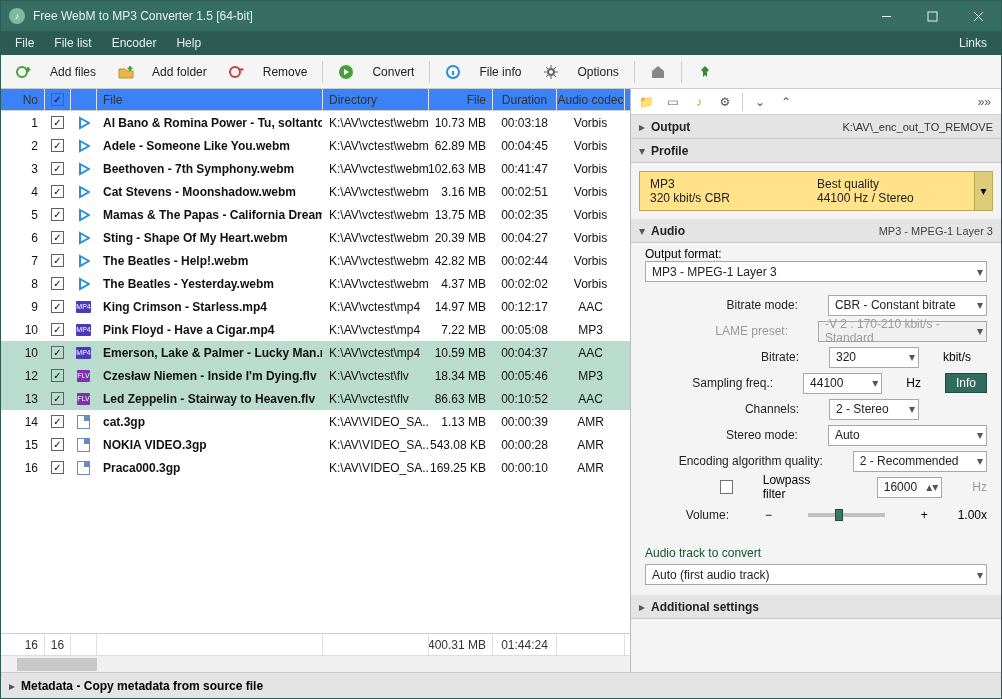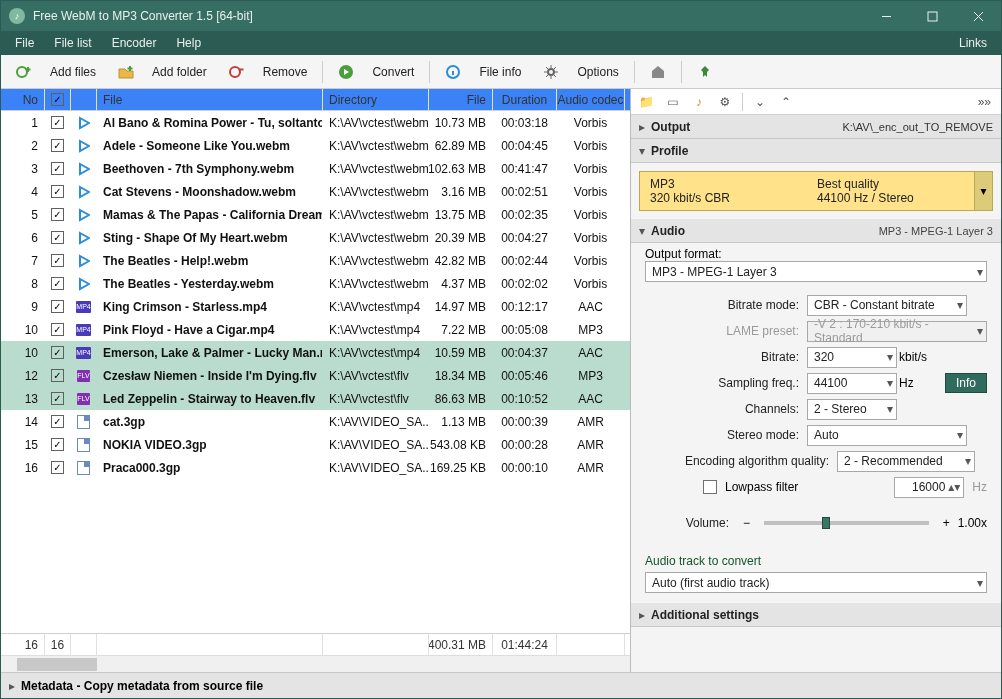--- a/index.html
+++ b/index.html
@@ -40,21 +40,21 @@
 .rtb{width:24px;height:22px;display:flex;align-items:center;justify-content:center;color:#555}
 .rtb.sep{width:1px;background:#ccc;height:18px;margin:0 3px}
 .pane-head{height:24px;background:#e4e4e4;border-bottom:1px solid #c8c8c8;display:flex;align-items:center;padding:0 8px;color:#222}
 .pane-head .arrow{margin-right:6px;color:#555}
 .pane-head .rlabel{margin-left:auto;color:#444;font-size:11px}
 .right-scroll{flex:1;overflow:auto}
 .profile-box{margin:8px;border:1px solid #bca753;background:#ffe28a;display:flex;align-items:center;height:40px}
 .profile-box .pcol{flex:1;padding:4px 10px;display:flex;flex-direction:column;justify-content:center;color:#222}
 .profile-box .pdd{width:18px;height:100%;background:#dccc7a;display:flex;align-items:center;justify-content:center;border-left:1px solid #bca753}
 .form-area{padding:4px 14px 10px 14px}
-.form-row{display:flex;align-items:center;height:26px;gap:2px}
+.form-row{display:flex;align-items:center;height:26px;gap:24px}
 .form-row .lbl{width:160px;text-align:right;color:#222;padding-right:6px}
 .form-row.disabled .lbl,.form-row.disabled .val{color:#9a9a9a}
 .select{height:21px;border:1px solid #a8a8a8;background:#fff;display:flex;align-items:center;padding:0 18px 0 6px;position:relative;color:#222}
 .select .dd{position:absolute;right:3px;top:50%;transform:translateY(-50%);color:#555}
 .fw{flex:1}
 .check{width:14px;height:14px;border:1px solid #707070;background:#fff;margin-right:6px}
 .info-btn{background:#2f6c5e;color:#fff;padding:2px 10px;border:1px solid #1f4a40;margin-left:auto}
 .volume-track{flex:1;height:4px;background:#c0c0c0;position:relative;margin:0 6px}
 .volume-thumb{position:absolute;left:35%;top:-4px;width:8px;height:12px;background:#3a7866;border:1px solid #1f4a40}
 .sectext{padding:8px 14px 0 14px;color:#14532d}
@@ -574,27 +574,27 @@
             <div class="select" style="width:138px">
               <span>2 - Recommended</span>
               <span class="dd">▾</span>
             </div>
           </div>
         <div class="form-row">
             <div class="lbl" style="width:56px"></div>
             <div class="check"></div>
             <span>Lowpass filter</span>
             <div style="flex:1"></div>
-            <div class="select" style="width:70px;justify-content:flex-end">
+            <div class="select" style="width:70px;justify-content:flex-start">
               <span>16000</span>
               <span class="dd">▴▾</span>
             </div>
             <span style="color:#999;margin-left:6px">Hz</span>
           </div>
-        <div class="form-row" style="margin-top:10px">
+        <div class="form-row" style="margin-top:2px">
             <div class="lbl" style="width:90px">Volume:</div>
             <span style="padding:0 6px">−</span>
             <div class="volume-track">
               <div class="volume-thumb"></div>
             </div>
             <span style="padding:0 6px">+</span>
             <span>1.00x</span>
           </div>
       </div>
       <div class="sectext">Audio track to convert</div>

